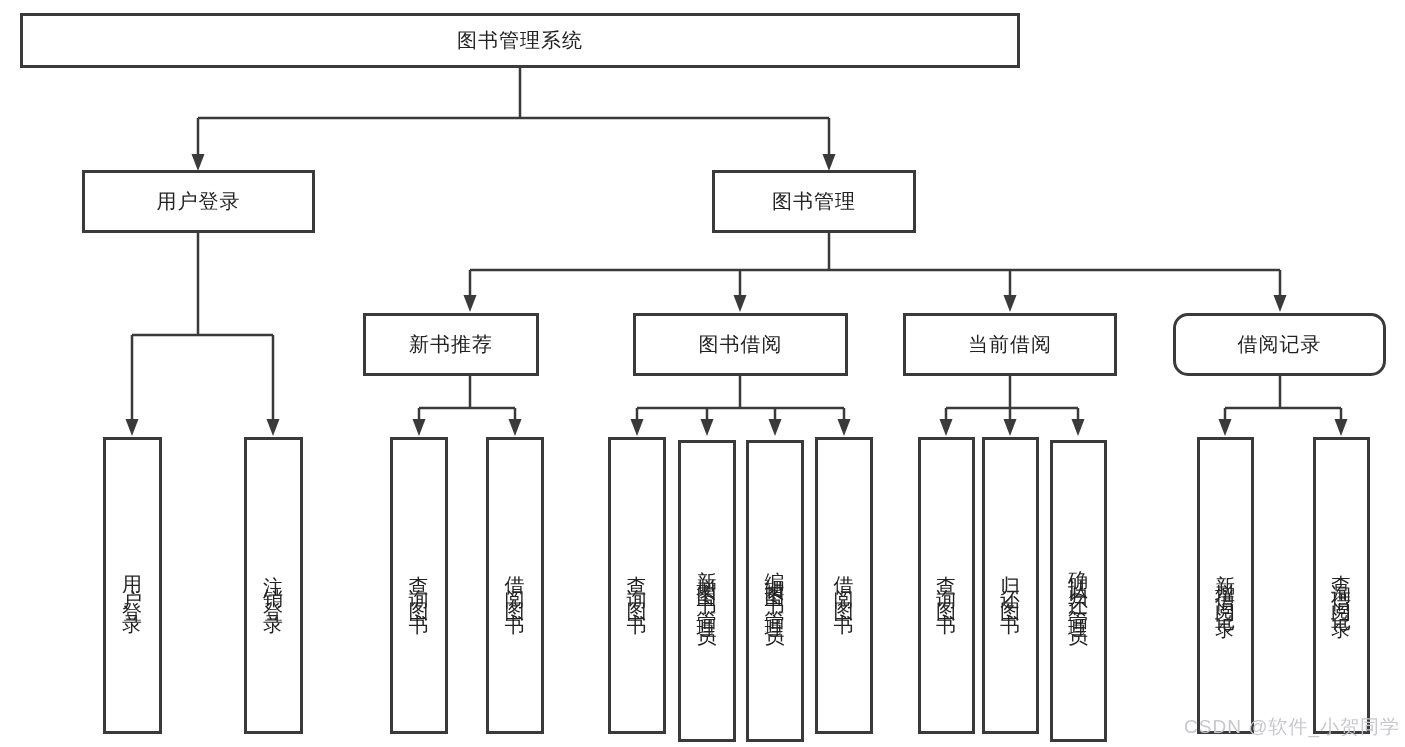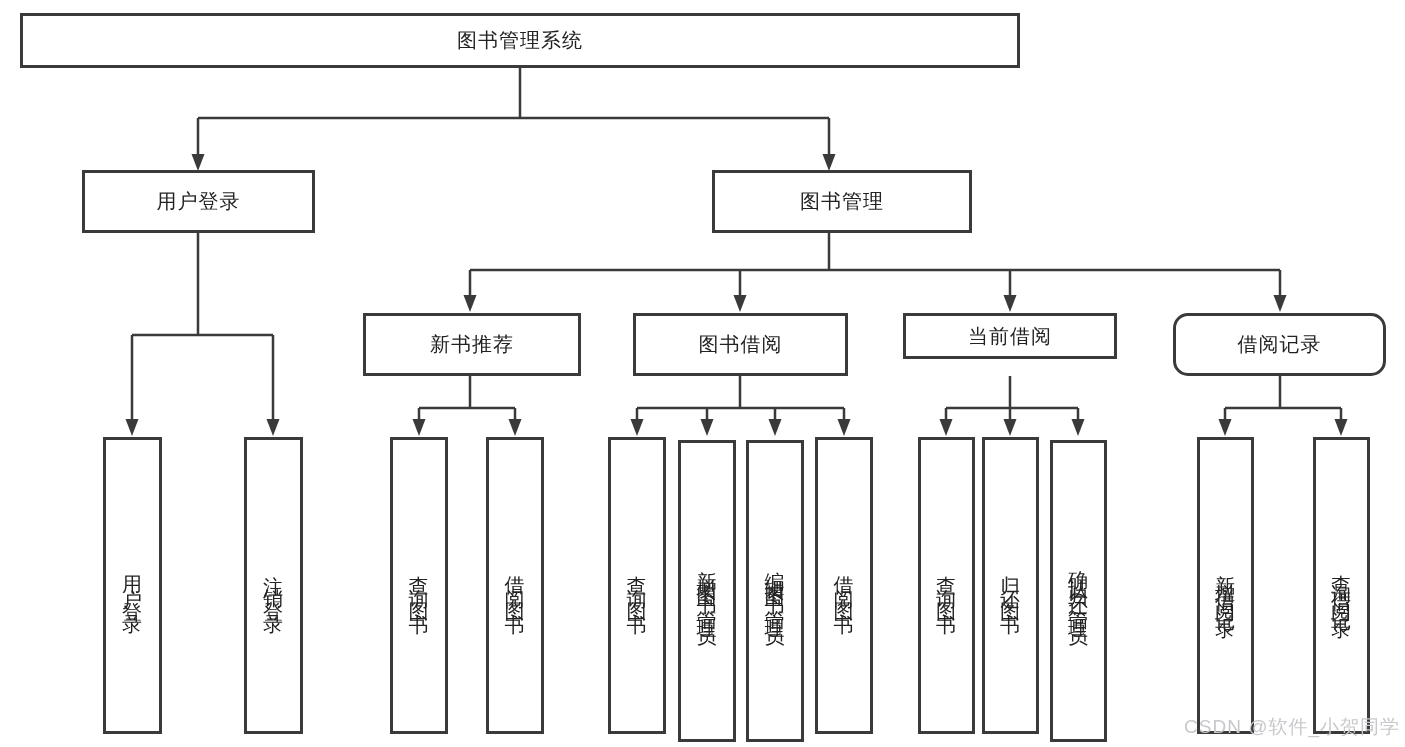--- a/index.html
+++ b/index.html
@@ -90,25 +90,25 @@
       <polygon points="1003.5,419 1016.5,419 1010,436"></polygon>
       <polygon points="1071.5,419 1084.5,419 1078,436"></polygon>
       <polygon points="1218.5,419 1231.5,419 1225,436"></polygon>
       <polygon points="1334.5,419 1347.5,419 1341,436"></polygon>
     </g>
   </svg>
 
   <div class="hbox" style="left:20px; top:13px; width:1000px; height:55px;">图书管理系统</div>
 
   <div class="hbox" style="left:82px; top:170px; width:233px; height:63px;">用户登录</div>
-  <div class="hbox" style="left:712px; top:170px; width:260px; height:63px;">图书管理</div>
+  <div class="hbox" style="left:712px; top:170px; width:204px; height:63px;">图书管理</div>
 
-  <div class="hbox" style="left:363px; top:313px; width:218px; height:63px;">新书推荐</div>
+  <div class="hbox" style="left:363px; top:313px; width:176px; height:63px;">新书推荐</div>
   <div class="hbox" style="left:633px; top:313px; width:215px; height:63px;">图书借阅</div>
-  <div class="hbox" style="left:903px; top:313px; width:214px; height:46px;">当前借阅</div>
+  <div class="hbox" style="left:903px; top:313px; width:214px; height:63px;">当前借阅</div>
   <div class="hbox" style="left:1173px; top:313px; width:213px; height:63px;border-radius:15px;">借阅记录</div>
 
   <div class="vbox" style="left:103px; top:437px; width:59px; height:297px;">用户登录</div>
   <div class="vbox" style="left:244px; top:437px; width:59px; height:297px;">注销登录</div>
 
   <div class="vbox" style="left:390px; top:437px; width:58px; height:297px;">查询图书</div>
   <div class="vbox" style="left:486px; top:437px; width:58px; height:297px;">借阅图书</div>
 
   <div class="vbox" style="left:608px; top:437px; width:58px; height:297px;">查询图书</div>
   <div class="vbox long" style="left:678px; top:440px; width:58px; height:302px;">新增图书（管理员）</div>

